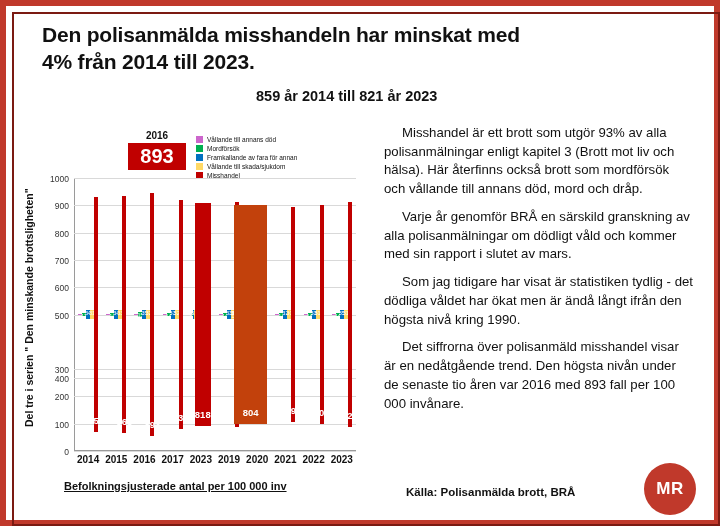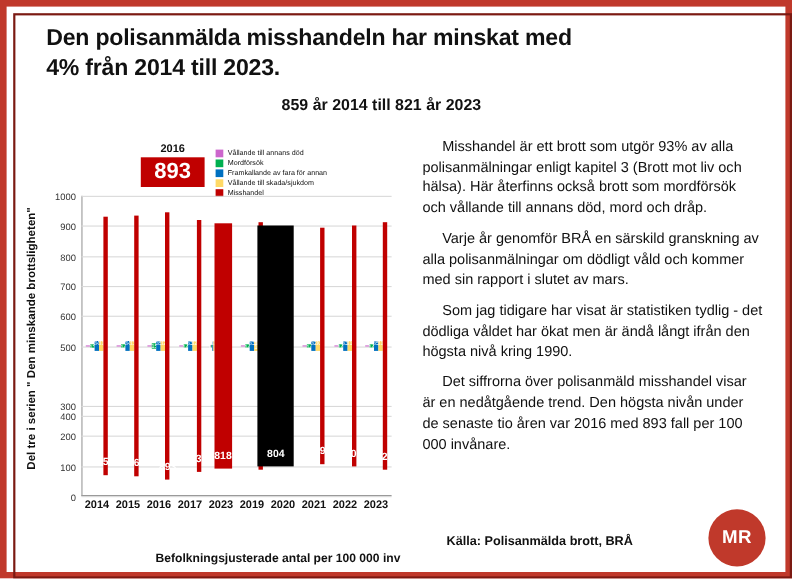--- a/index.html
+++ b/index.html
@@ -152,26 +152,27 @@
   .xlabels span {
     width: 24px;
     text-align: center;
     font-size: 10px;
     font-weight: bold;
     color: #111;
   }
   .xaxis-caption {
     position: absolute;
     left: 40px;
-    top: 384px;
+    top: 362px;
     width: 300px;
-    text-align: right;
+    text-align: left;
     font-size: 11px;
     font-weight: bold;
     color: #111;
+    text-decoration: underline;
   }
   
   .callout {
     position: absolute;
     left: 104px;
     top: 12px;
     width: 58px;
     text-align: center;
   }
   .callout-year {
@@ -422,21 +423,21 @@
             <div class="seg" style="background: rgb(204, 102, 204); height: 0.6%;"></div>
             <div class="seg" style="background: rgb(0, 176, 80); height: 1.4%;">
               <span class="seg-label">14</span>
             </div>
             <div class="seg" style="background: rgb(0, 112, 192); height: 3.2%;">
               <span class="seg-label">32</span>
             </div>
             <div class="seg" style="background: rgb(255, 217, 102); height: 3%;">
               <span class="seg-label">30</span>
             </div>
-            <div class="seg" style="background: #000000; height: 80.4%; padding-left: 33px;">
+            <div class="seg" style="background: #c2410c; height: 80.4%; padding-left: 33px;">
               <span class="main-val">804</span>
             </div>
           </div>
           <div class="barcol">
             <div class="seg" style="background: rgb(204, 102, 204); height: 0.6%;"></div>
             <div class="seg" style="background: rgb(0, 176, 80); height: 1.4%;">
               <span class="seg-label">14</span>
             </div>
             <div class="seg" style="background: rgb(0, 112, 192); height: 3.2%;">
               <span class="seg-label">32</span>

